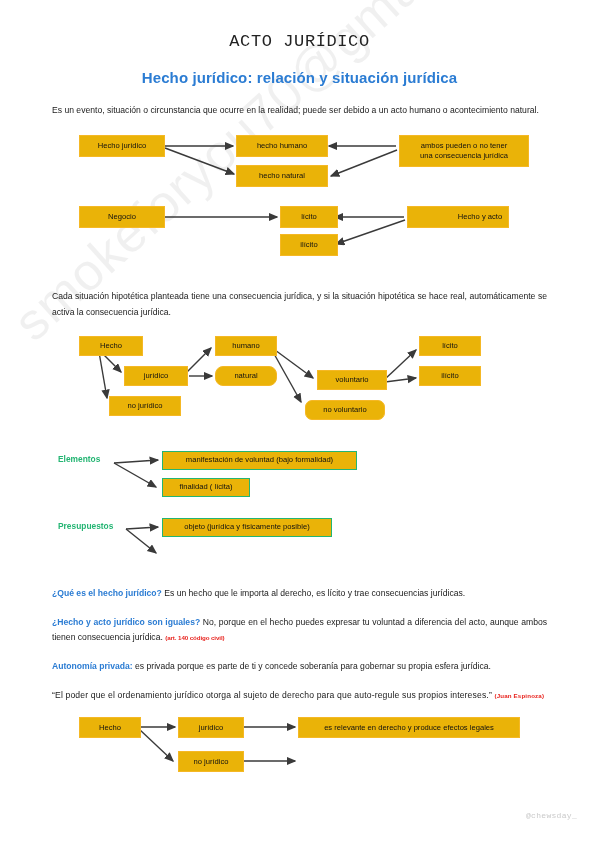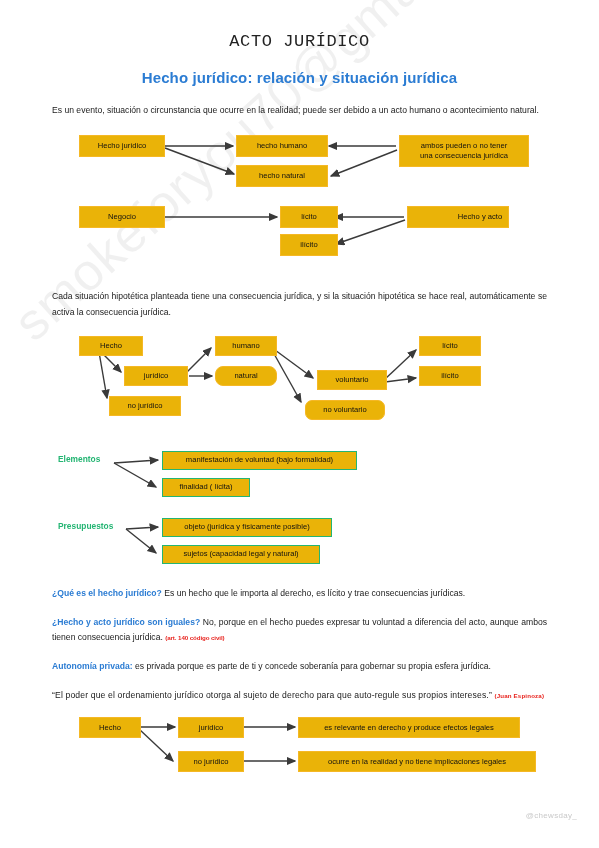--- a/index.html
+++ b/index.html
@@ -32,20 +32,21 @@
     pointer-events: none;
     z-index: 0;
   }
   #footer-handle {
     position: absolute;
     right: 22px; bottom: 28px;
     font-size: 8px;
     color: #c9c9c9;
     letter-spacing: .3px;
     z-index: 3;
+    font-family: Liberation Mono, monospace;
   }
 
   
   #page {
     position: relative;
     z-index: 2;
     padding: 28px 52px 0 52px;
   }
 
   .doc-title {
@@ -208,21 +209,20 @@
         <line x1="74" y1="78" x2="104" y2="102"></line>
       </g>
     </svg>
 
     <div class="label-green" style="left:6px; top:3px;">Elementos</div>
     <div class="node green" style="left:110px; top:0px; width:195px; height:19px;"><span>manifestación de voluntad  (bajo formalidad)</span></div>
     <div class="node green" style="left:110px; top:27px; width:88px; height:19px;"><span>finalidad ( lícita)</span></div>
 
     <div class="label-green" style="left:6px; top:70px;">Presupuestos</div>
     <div class="node green" style="left:110px; top:67px; width:170px; height:19px;"><span>objeto (jurídica y físicamente posible)</span></div>
-    <div class="node green" style="left:110px; top:94px; width:158px; height:19px;"><span>sujetos (capacidad legal y natural)</span></div>
   </div>
 
   <p class="body-text tight"><span class="q-lead">¿Qué es el hecho jurídico?</span><span> Es un hecho que le importa al derecho, es lícito y trae consecuencias jurídicas.</span></p>
 
   <p class="body-text tight"><span class="q-lead">¿Hecho y acto jurídico son iguales?</span><span> No, porque en el hecho puedes expresar tu voluntad a diferencia del acto, aunque ambos tienen consecuencia jurídica. </span><span class="cite-red">(art. 140 código civil)</span></p>
 
   <p class="body-text tight"><span class="q-lead">Autonomía privada:</span><span> es privada porque es parte de ti y concede soberanía para gobernar su propia esfera jurídica.</span></p>
 
   <p class="body-text tight" style="letter-spacing:.15px;"><span>“El poder que el ordenamiento jurídico otorga al sujeto de derecho para que auto-regule sus propios intereses.” </span><span class="quote-attrib">(Juan Espinoza)</span></p>
 
@@ -238,18 +238,17 @@
         <line x1="60" y1="13" x2="94" y2="45"></line>
         <line x1="162" y1="11" x2="216" y2="11"></line>
         <line x1="162" y1="45" x2="216" y2="45"></line>
       </g>
     </svg>
 
     <div class="node" style="left:0px; top:1px; width:62px; height:21px;"><span>Hecho</span></div>
     <div class="node" style="left:99px; top:1px; width:66px; height:21px;"><span>jurídico</span></div>
     <div class="node" style="left:99px; top:35px; width:66px; height:21px;"><span>no jurídico</span></div>
     <div class="node" style="left:219px; top:1px; width:222px; height:21px;"><span>es relevante en derecho y produce efectos legales</span></div>
-    <div class="node" style="left:219px; top:35px; width:238px; height:21px;"><span>ocurre en la realidad y no tiene implicaciones legales</span></div>
   </div>
 
 </div>
 
 <div id="footer-handle">@chewsday_</div>
 
 </body></html>

